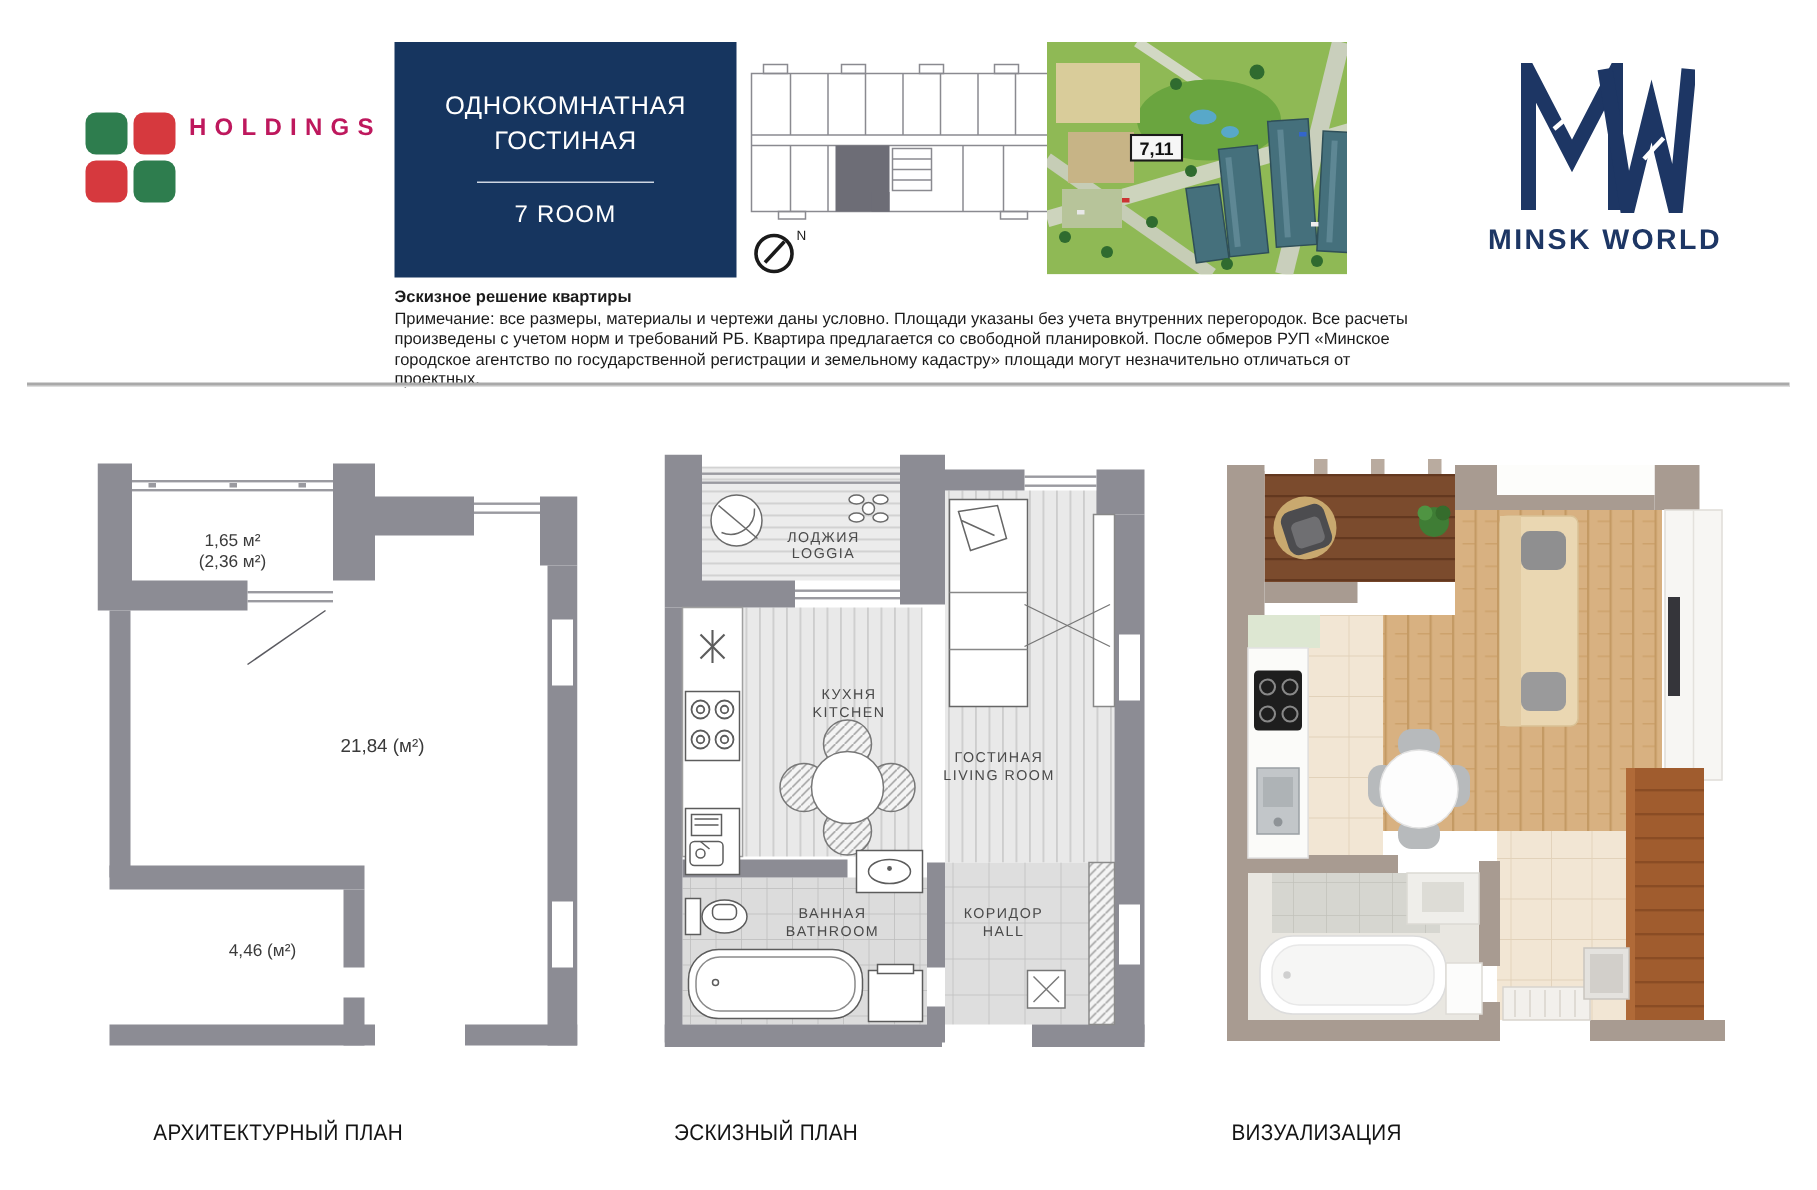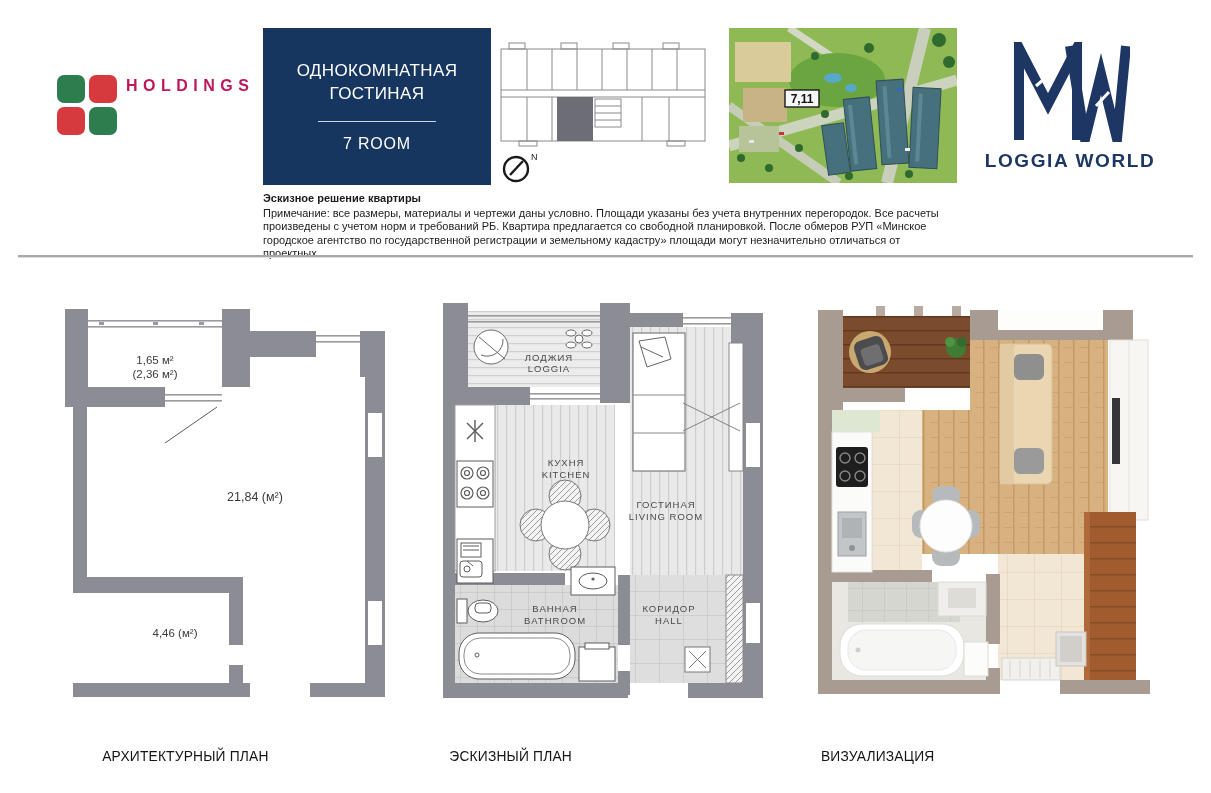--- a/index.html
+++ b/index.html
@@ -19,21 +19,21 @@
 
   .title-box{left:263px;top:28px;width:228px;height:157px;background:#16355f;color:#fff;
              display:flex;flex-direction:column;align-items:center;justify-content:center;text-align:center;}
   .title-box .l1{font-size:17px;letter-spacing:.4px;line-height:1.35;}
   .title-box .sep{width:118px;height:1px;background:#cdd6e2;margin:15px 0 13px 0;}
   .title-box .l3{font-size:16px;letter-spacing:.8px;}
 
   .schematic{left:497px;top:33px;width:212px;height:120px;}
   .compass{left:500px;top:150px;width:44px;height:36px;}
 
-  .render{left:729px;top:28px;width:228px;height:155px;overflow:hidden;}
+  .render{left:698px;top:28px;width:200px;height:155px;overflow:hidden;}
 
   .mw{left:985px;top:42px;width:170px;height:135px;display:flex;flex-direction:column;align-items:center;}
   .mw-label{font-size:19px;font-weight:700;letter-spacing:1.6px;color:#1d3664;margin-top:8px;white-space:nowrap;}
 
   .disclaimer{left:263px;top:192px;width:680px;color:#1b1b1b;font-size:11px;line-height:13.5px;}
   .disclaimer .t{margin-bottom:1px;font-weight:bold;}
 
   .divider{left:18px;top:255px;width:1175px;height:2px;background:#a9a9a9;border-bottom:1px solid #dedede;}
 
   
@@ -155,21 +155,21 @@
 
   <div class="abs mw">
     <svg width="120" height="100" viewBox="0 0 120 100">
       <g stroke="#1d3664" stroke-width="10" fill="none" stroke-miterlimit="10">
         <polyline points="9,98 9,6 38,62 67,6 67,98"></polyline>
         <polyline points="60,4 75,97 91,32 107,97 116,4"></polyline>
       </g>
       <line x1="26" y1="44" x2="40" y2="32" stroke="#fff" stroke-width="3"></line>
       <line x1="86" y1="64" x2="99" y2="50" stroke="#fff" stroke-width="3"></line>
     </svg>
-    <div class="mw-label">LOGGIA WORLD</div>
+    <div class="mw-label">MINSK WORLD</div>
   </div>
 
   <div class="abs disclaimer">
     <div class="t">Эскизное решение квартиры</div>
     <div>Примечание: все размеры, материалы и чертежи даны условно. Площади указаны без учета внутренних перегородок. Все расчеты произведены с учетом норм и требований РБ. Квартира предлагается со свободной планировкой. После обмеров РУП «Минское городское агентство по государственной регистрации и земельному кадастру» площади могут незначительно отличаться от проектных.</div>
   </div>
 
   <div class="abs divider"></div>
 
   <svg class="abs plan-svg" style="left:65px;top:305px" width="320" height="397" viewBox="0 0 320 397">

